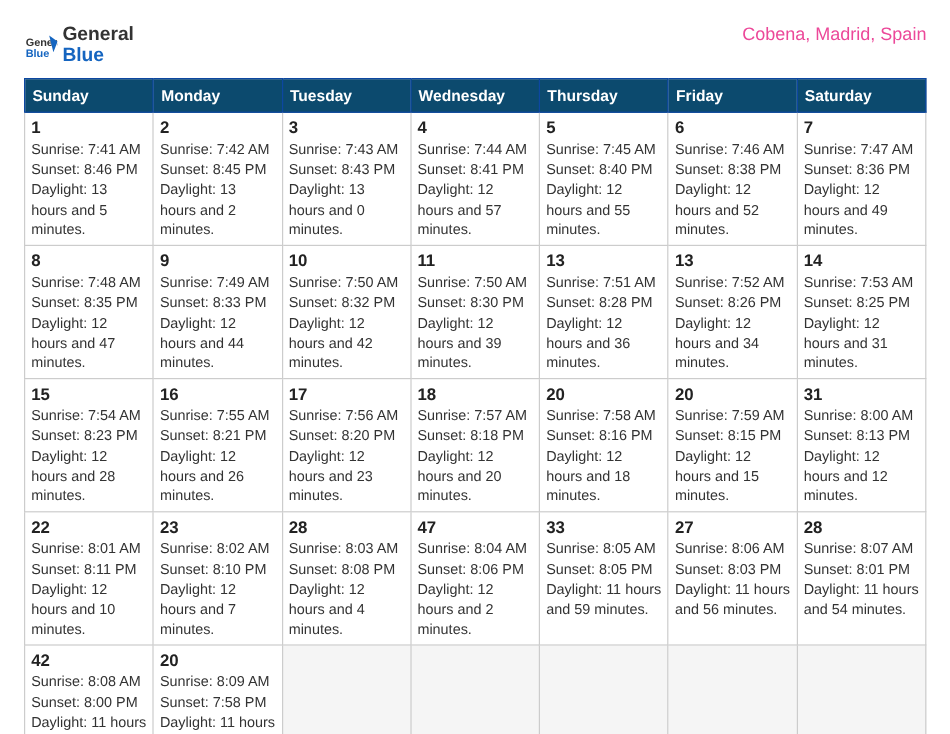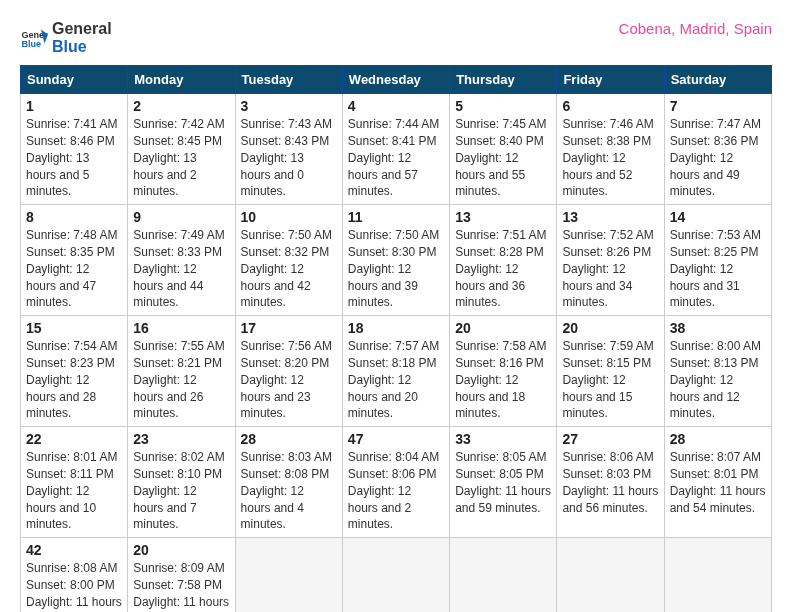--- a/index.html
+++ b/index.html
@@ -266,21 +266,21 @@
   </td>
         <td>
     <span class="day-num">20</span>
     <div class="day-info">
       Sunrise: 7:59 AM<br>
       Sunset: 8:15 PM<br>
       Daylight: 12 hours and 15 minutes.
     </div>
   </td>
         <td>
-    <span class="day-num">38</span>
+    <span class="day-num">31</span>
     <div class="day-info">
       Sunrise: 8:00 AM<br>
       Sunset: 8:13 PM<br>
       Daylight: 12 hours and 12 minutes.
     </div>
   </td>
       </tr>
       <tr>
         <td>
     <span class="day-num">22</span>

